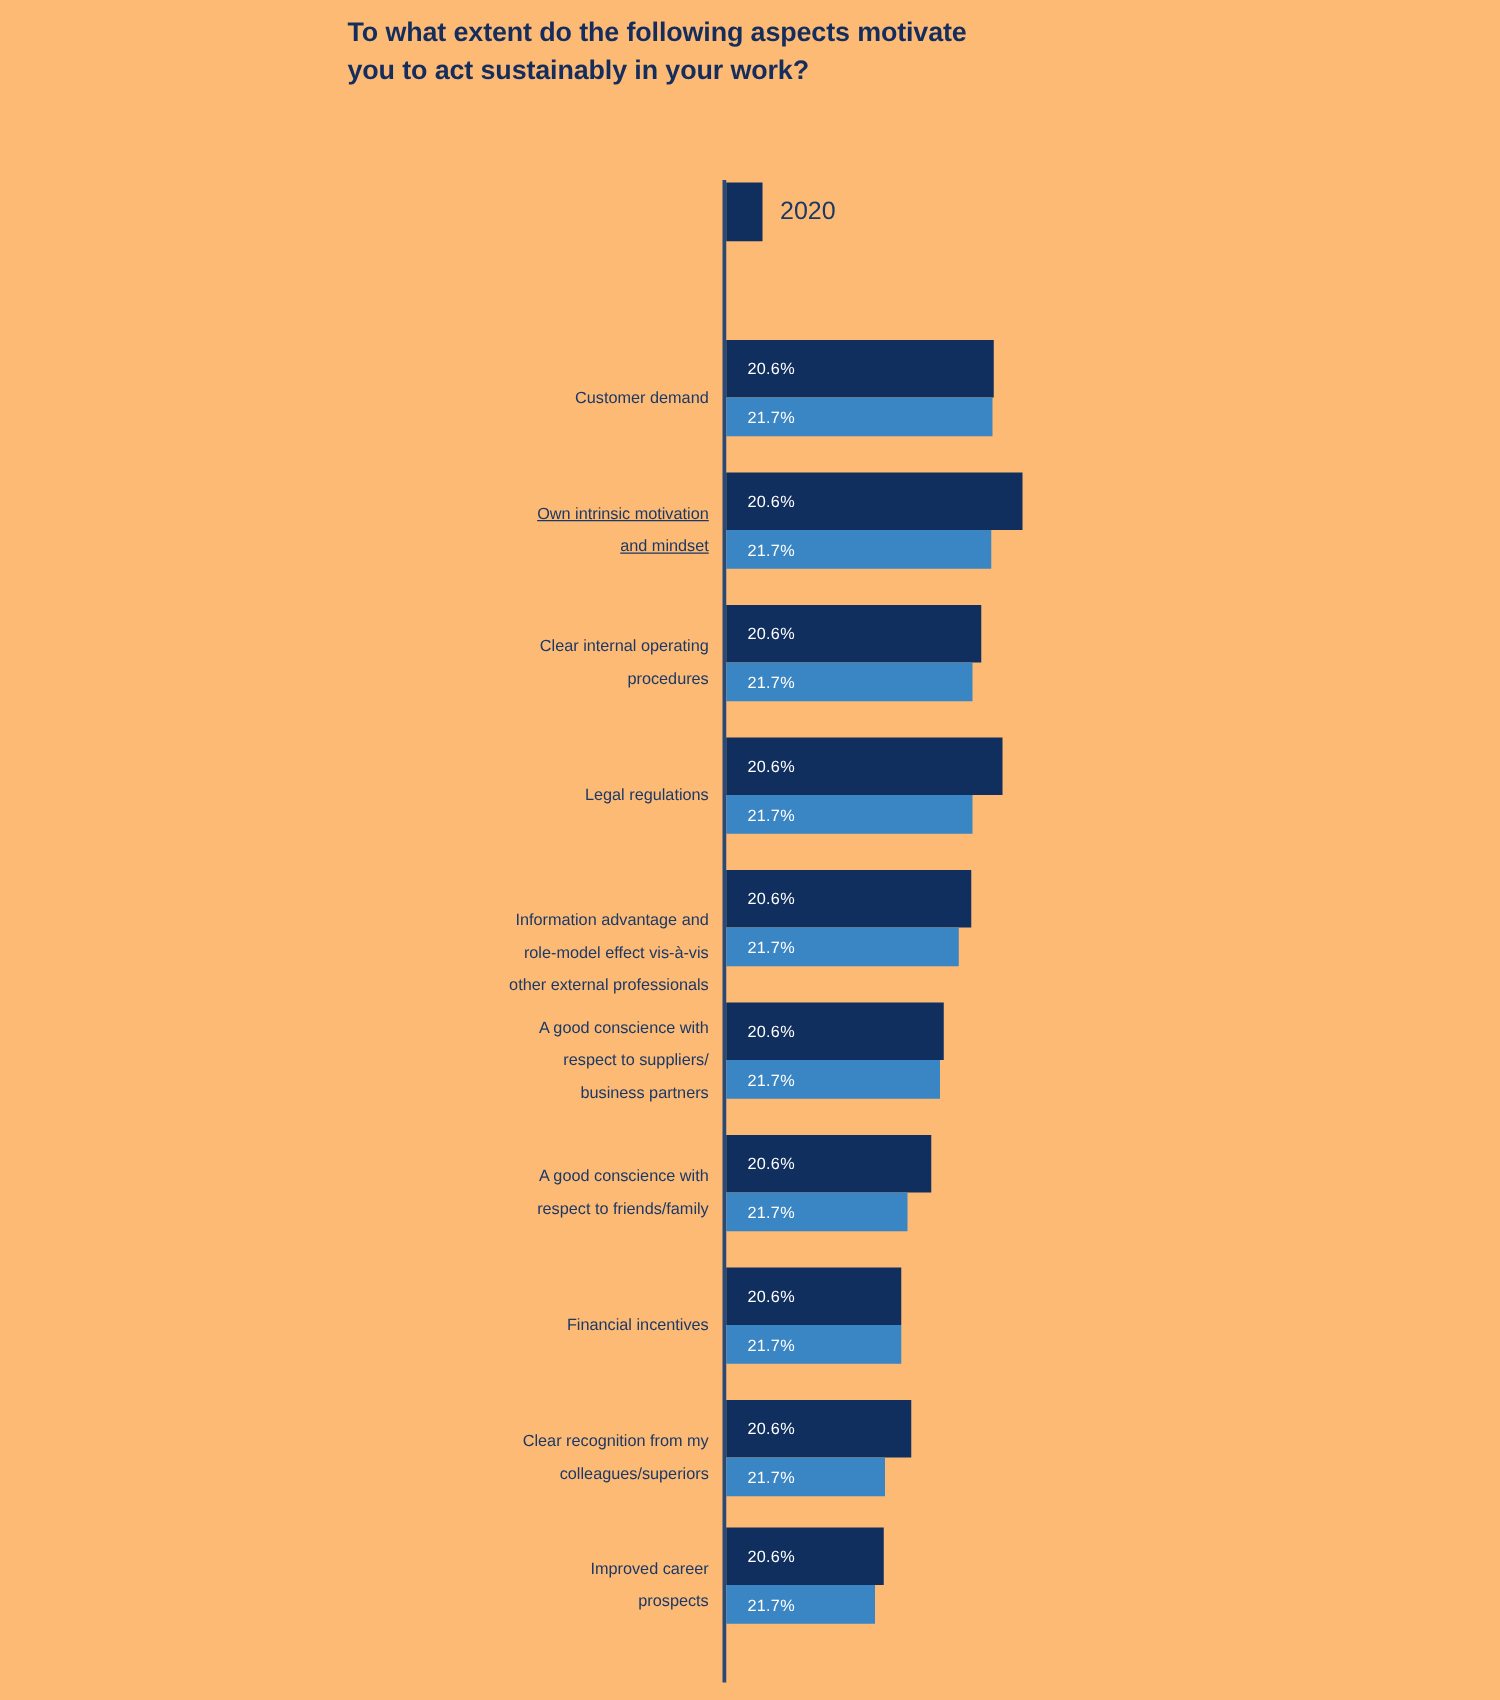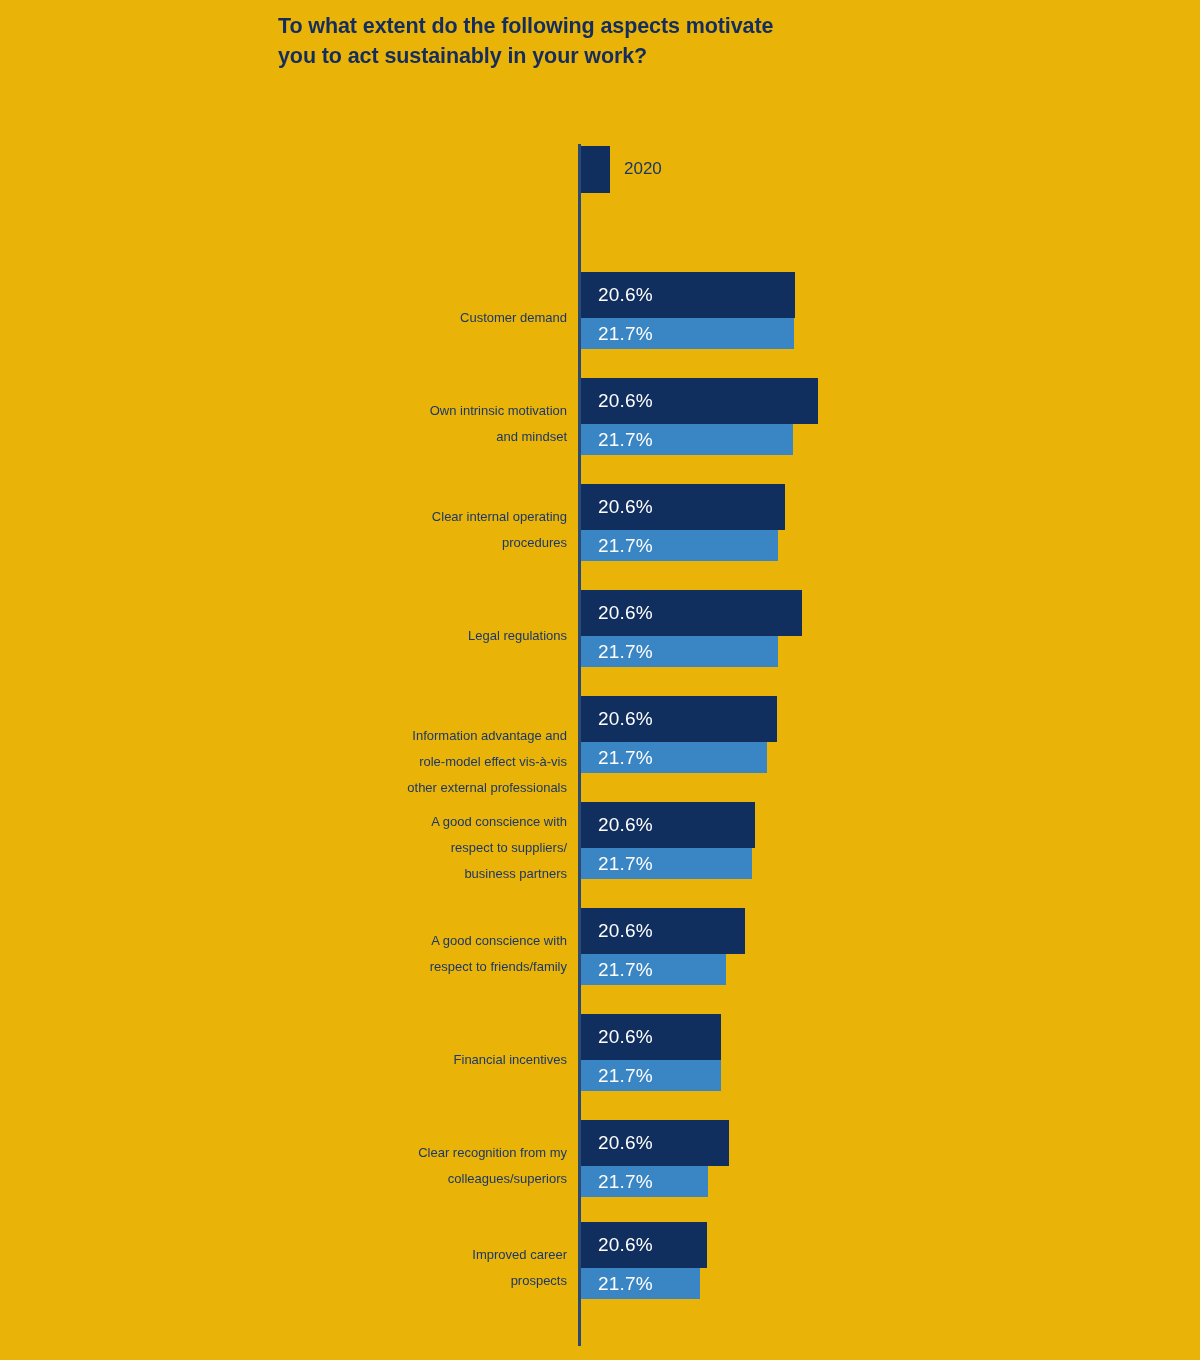--- a/index.html
+++ b/index.html
@@ -7,21 +7,21 @@
     margin: 0; padding: 0;
     width: 1200px; height: 1360px;
     background: #ffffff;
     font-family: "Liberation Sans", sans-serif;
     overflow: hidden;
   }
   #root {
     position: relative;
     width: 1200px;
     height: 1360px;
-    background: #eab308;
+    background: #fdba74;
   }
 
   
   .chart-title {
     position: absolute;
     left: 278px;
     top: 11px;
     width: 560px;
     font-size: 21.5px;
     font-weight: bold;
@@ -60,21 +60,21 @@
   .legend-swatch {
     position: absolute;
     left: 0; top: 0;
     width: 29px;
     height: 47px;
   }
   .legend-label {
     position: absolute;
     left: 43px;
     top: 12px;
-    font-size: 17px;
+    font-size: 20px;
     color: #1b3866;
     line-height: 22px;
     white-space: nowrap;
   }
 
   
   .plot {
     position: absolute;
     left: 0;
     top: 0;
@@ -109,21 +109,21 @@
     height: 46px;
     display: block;
   }
   .bar.top { top: 0px; }
   .bar.bottom { top: 46px; height: 31px; }
   .bar-value {
     position: absolute;
     left: 17px;
     top: 50%;
     transform: translateY(-50%);
-    font-size: 19px;
+    font-size: 13px;
     color: #ffffff;
     white-space: nowrap;
     letter-spacing: 0.2px;
   }
 </style>
 </head>
 <body>
 
 <div id="root">
 
@@ -145,21 +145,21 @@
         <div class="bars">
           <div class="bar top" style="width: 214px; background: rgb(16, 47, 94);">
             <span class="bar-value">20.6%</span>
           </div>
           <div class="bar bottom" style="width: 213px; background: rgb(58, 133, 196);">
             <span class="bar-value">21.7%</span>
           </div>
         </div>
       </div>
       <div class="bar-group" style="top: 378px;">
-        <div class="cat-label" style="top: 20px;">Own intrinsic motivation
+        <div class="cat-label" style="top: 20px; text-decoration: underline;">Own intrinsic motivation
 and mindset</div>
         <div class="bars">
           <div class="bar top" style="width: 237px; background: rgb(16, 47, 94);">
             <span class="bar-value">20.6%</span>
           </div>
           <div class="bar bottom" style="width: 212px; background: rgb(58, 133, 196);">
             <span class="bar-value">21.7%</span>
           </div>
         </div>
       </div>

